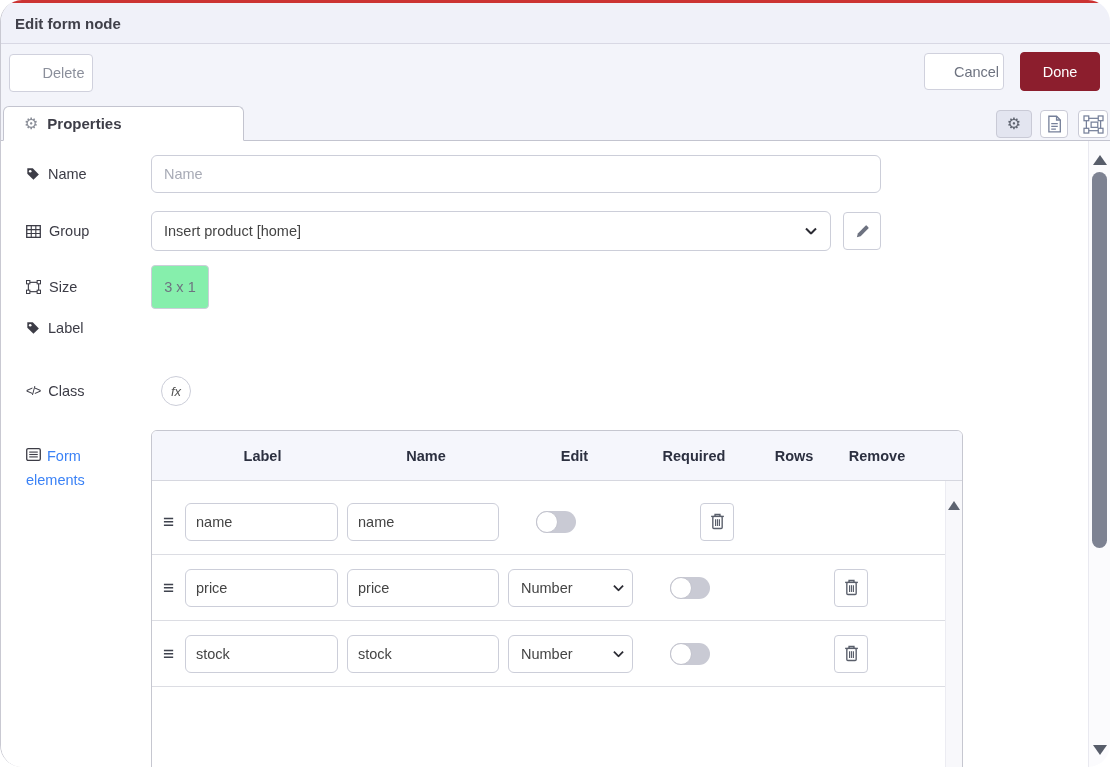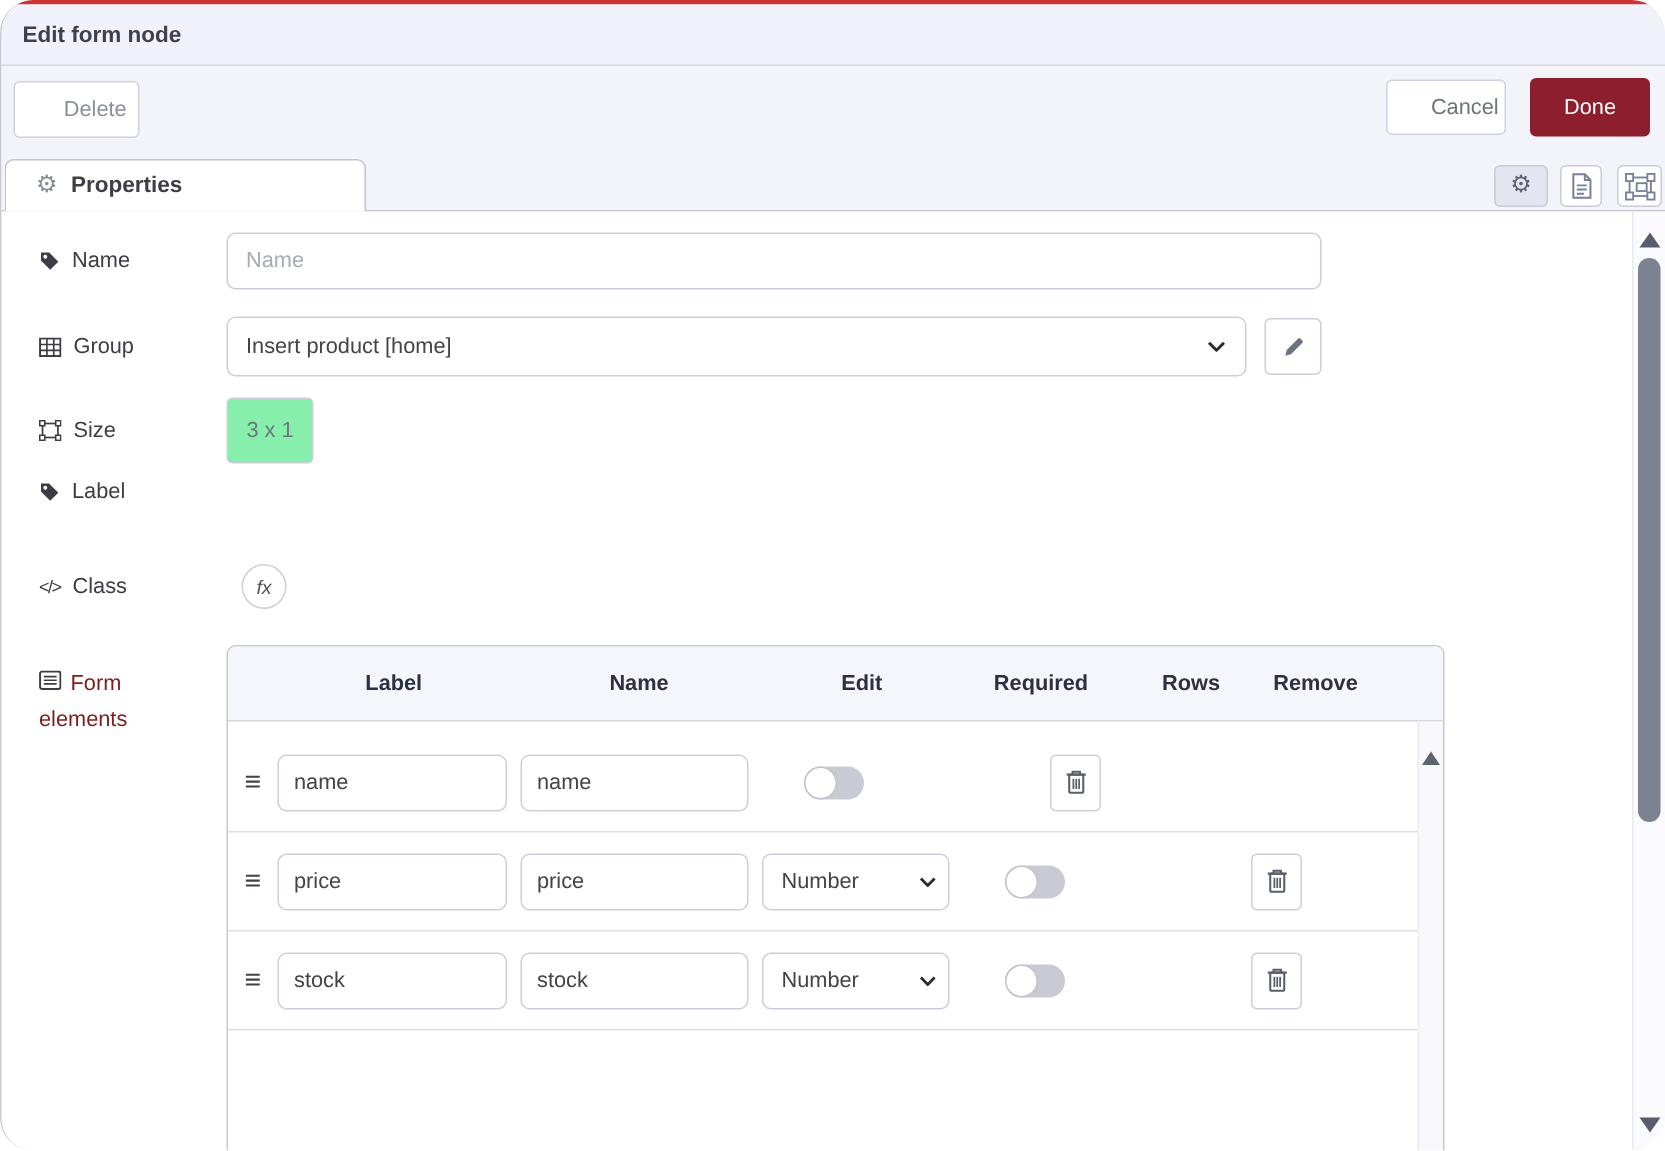--- a/index.html
+++ b/index.html
@@ -25,21 +25,21 @@
   .tb-btn { position:absolute; top:6px; height:28px; background:#fff; border:1px solid #c9cad6; border-radius:4px; display:flex; align-items:center; justify-content:center; cursor:pointer; }
   .tb-gear { right:78px; width:36px; background:#e3e5f0; }
   .tb-gear .gear-glyph { color:#5f6470; }
   .tb-doc { right:42px; width:28px; }
   .tb-layout { right:2px; width:30px; }
 
   
   .content { position:absolute; left:0; top:141px; width:1088px; bottom:0; background:#fff; }
   .frow { position:absolute; left:25px; display:flex; align-items:center; }
   .flabel { width:125px; display:flex; align-items:center; gap:8px; font-size:14.5px; color:#3c3c46; flex-shrink:0; }
-  .flabel-wrap { width:125px; font-size:14.5px; color:#7f1d1d; line-height:24px; flex-shrink:0; align-self:flex-start; margin-top:2px; }
+  .flabel-wrap { width:125px; font-size:14.5px; color:#3b82f6; line-height:24px; flex-shrink:0; align-self:flex-start; margin-top:2px; }
   .flabel-wrap .icn { margin-right:6px; }
   .txt-input { height:38px; border:1px solid #ccced9; border-radius:6px; padding:0 12px; font-size:14.5px; color:#444; background:#fff; }
   .txt-input::placeholder { color:#a8abb6; }
   .w-main { width:730px; }
   .row-name { top:14px; } .row-group { top:70px; } .row-size { top:124px; }
   .row-label { top:179px; } .row-class { top:235px; } .row-elements { top:289px; align-items:flex-start; }
 
   .sel-wrap { position:relative; display:inline-block; }
   select { appearance:none; -webkit-appearance:none; -moz-appearance:none; border:1px solid #ccced9; border-radius:6px; background:#fff; font-size:14.5px; color:#444; padding:0 26px 0 12px; cursor:pointer; }
   .group-select { width:680px; height:40px; }

